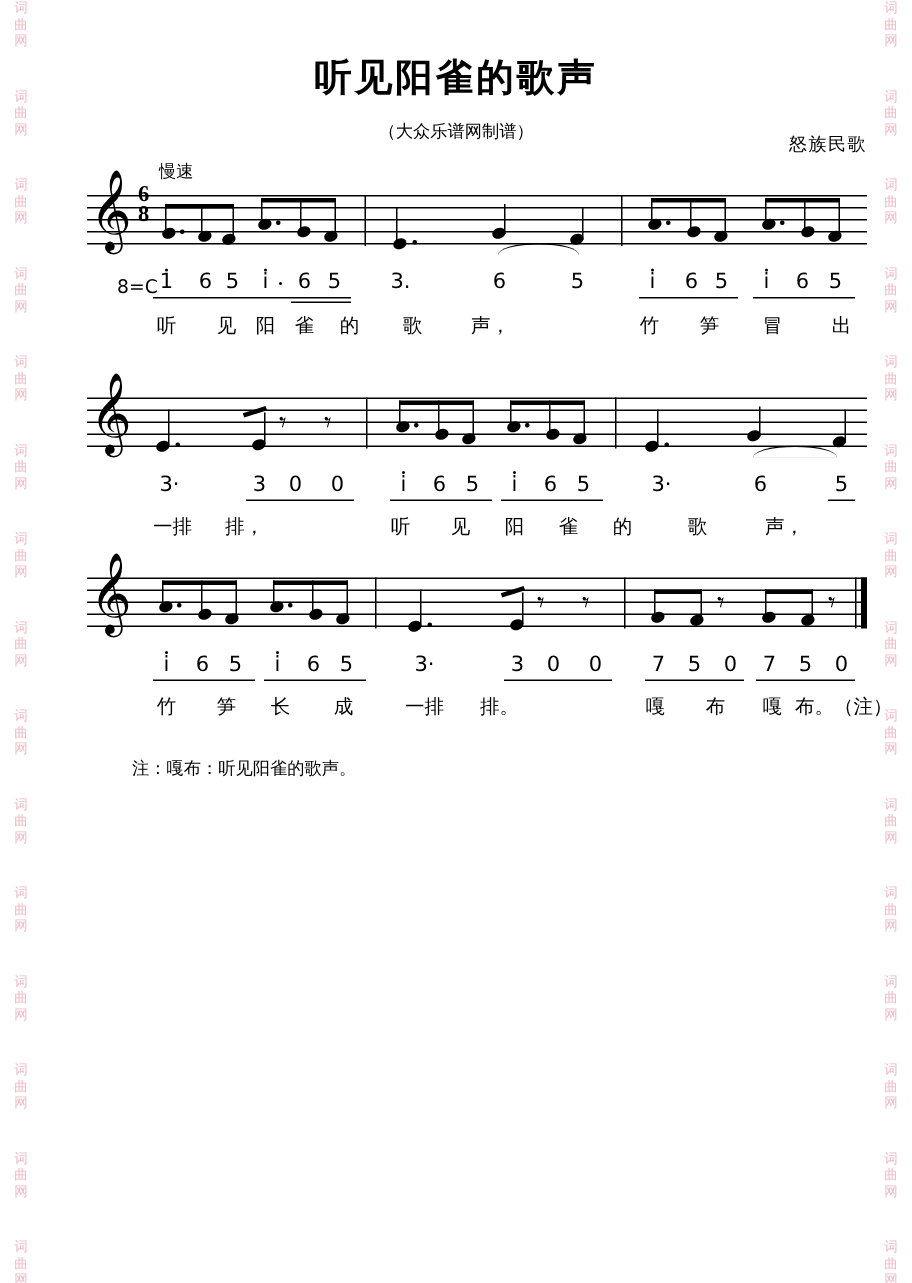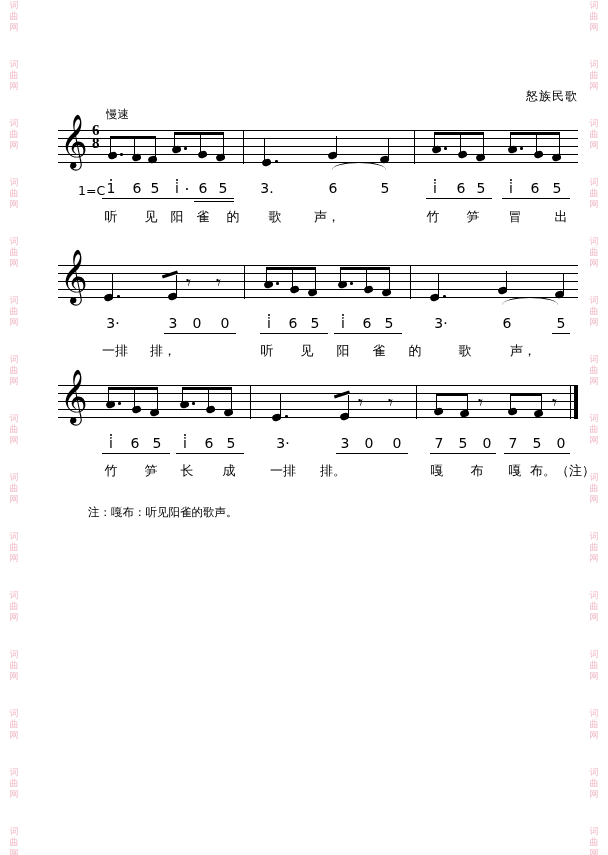--- a/index.html
+++ b/index.html
@@ -412,23 +412,25 @@
     <div class="wm">
         <span>词</span>
         <span>曲</span>
         <span>网</span>
       </div>
 
   </div>
 
   <div class="sheet">
 
+    <div class="title">听见阳雀的歌声</div>
+    <div class="subtitle">（大众乐谱网制谱）</div>
     <div class="composer">怒族民歌</div>
     <div class="tempo">慢速</div>
-    <div class="keysig">1=C</div>
+    <div class="keysig">8=C</div>
 
     <div class="system" style="top:130px;">
       <div class="staff-lines">
         <div style="top:0px;"></div>
           <div style="top:8px;"></div>
           <div style="top:16px;"></div>
           <div style="top:24px;"></div>
           <div style="top:32px;"></div>
       </div>
       <div class="clef">𝄞</div>

